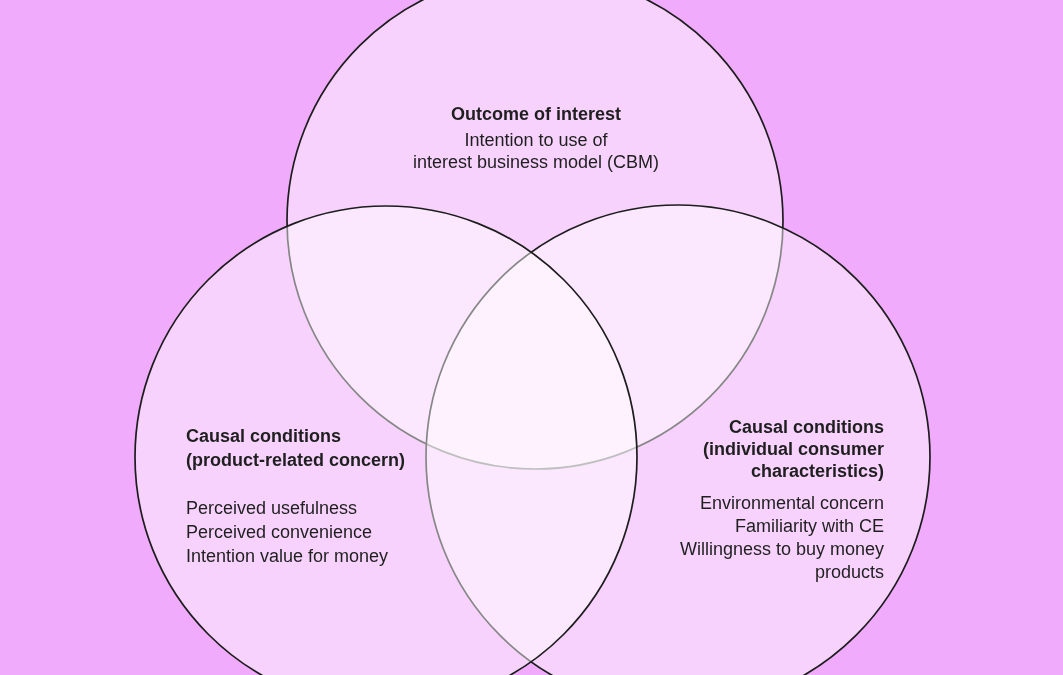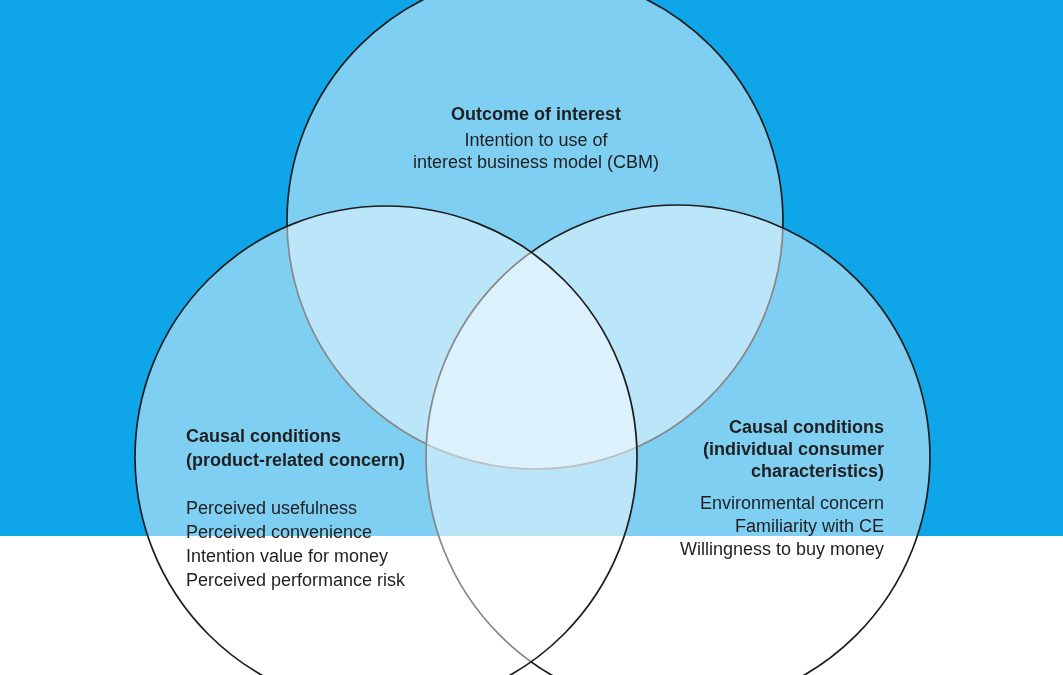--- a/index.html
+++ b/index.html
@@ -10,22 +10,22 @@
   body {
     width: 1063px;
     height: 675px;
     overflow: hidden;
     font-family: "Liberation Sans", sans-serif;
     color: #1f1f1f;
   }
   .stage {
     position: relative;
     width: 1063px;
-    height: 536px;
-    background: #0ea5e9;
+    height: 675px;
+    background: #f0abfc;
   }
   .stage svg {
     position: absolute;
     left: 0;
     top: 0;
   }
   
   .vc {
     fill: rgba(255, 255, 255, 0.47);
     stroke-width: 1.7px;
@@ -87,30 +87,30 @@
 
   <div class="tblock left-block">
     <div class="heading">
       <div>Causal conditions</div>
       <div>(product-related concern)</div>
     </div>
     <div class="body">
       <div>Perceived usefulness</div>
       <div>Perceived convenience</div>
       <div>Intention value for money</div>
-      <div>Perceived performance risk</div>
     </div>
   </div>
 
   <div class="tblock right-block">
     <div class="heading">
       <div>Causal conditions</div>
       <div>(individual consumer</div>
       <div>characteristics)</div>
     </div>
     <div class="body">
       <div>Environmental concern</div>
       <div>Familiarity with CE</div>
       <div>Willingness to buy money</div>
+      <div>products</div>
     </div>
   </div>
 
 </div>
 
 </body></html>

